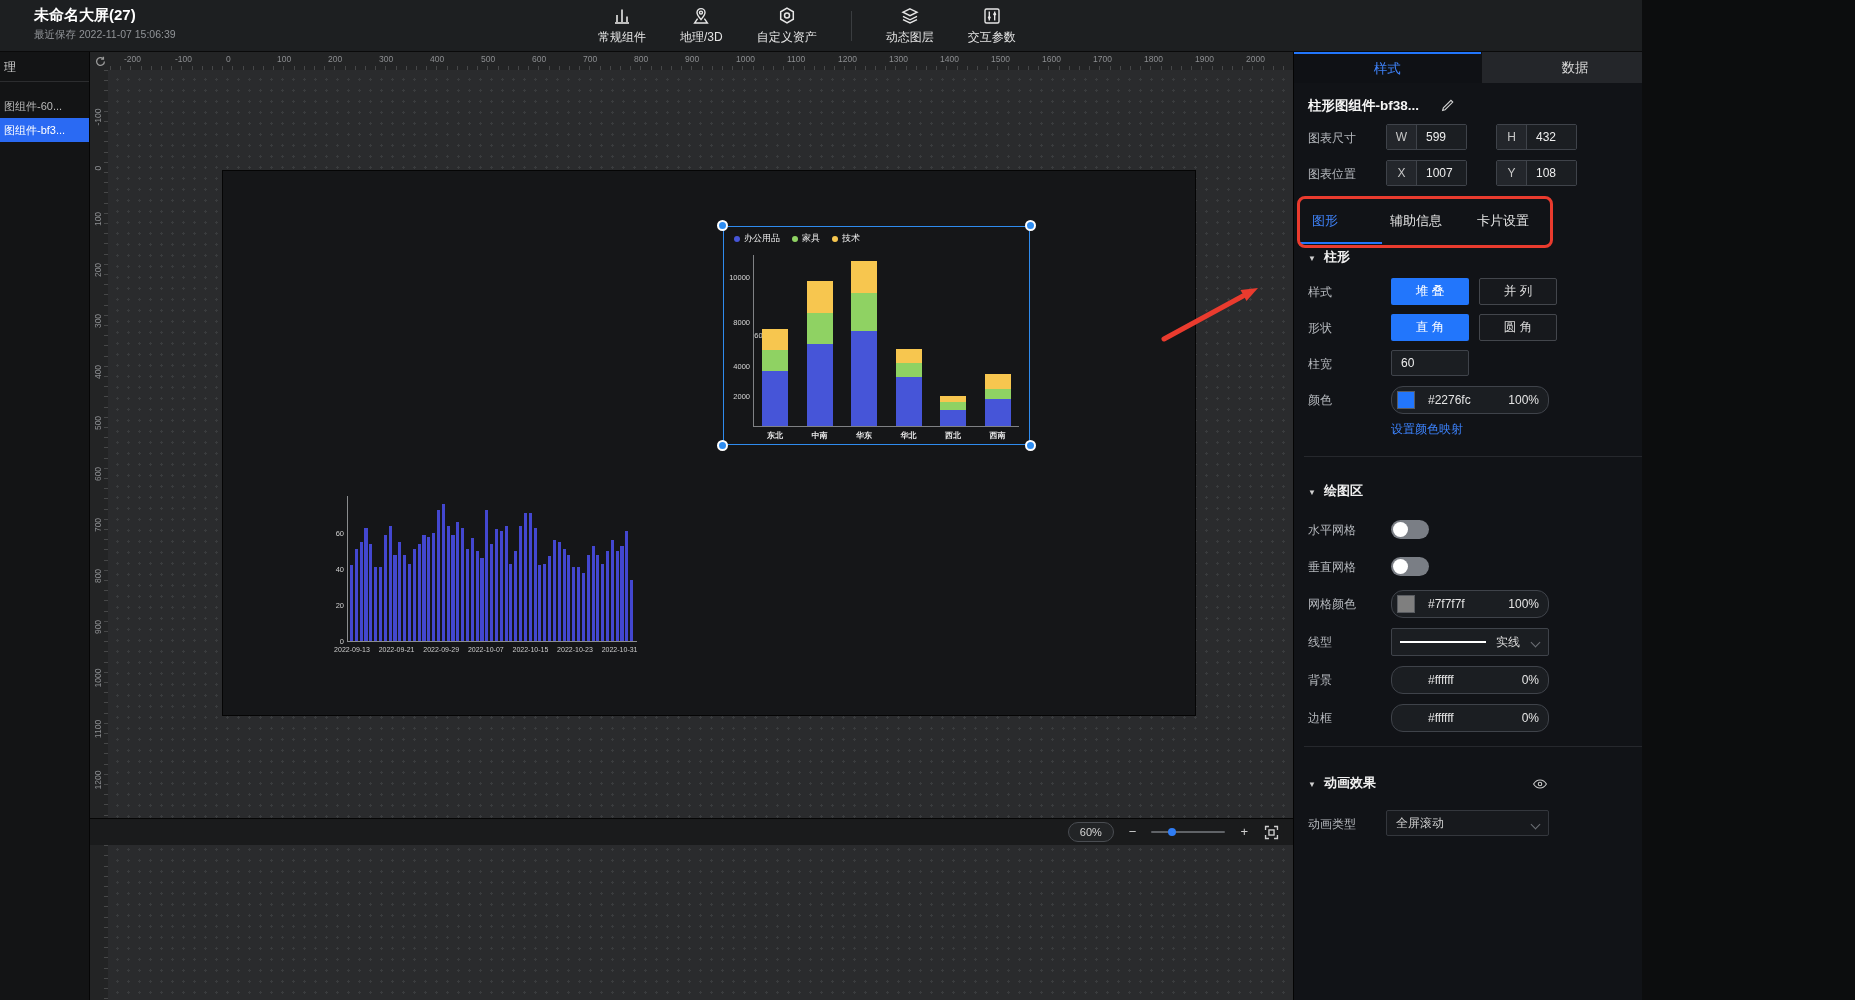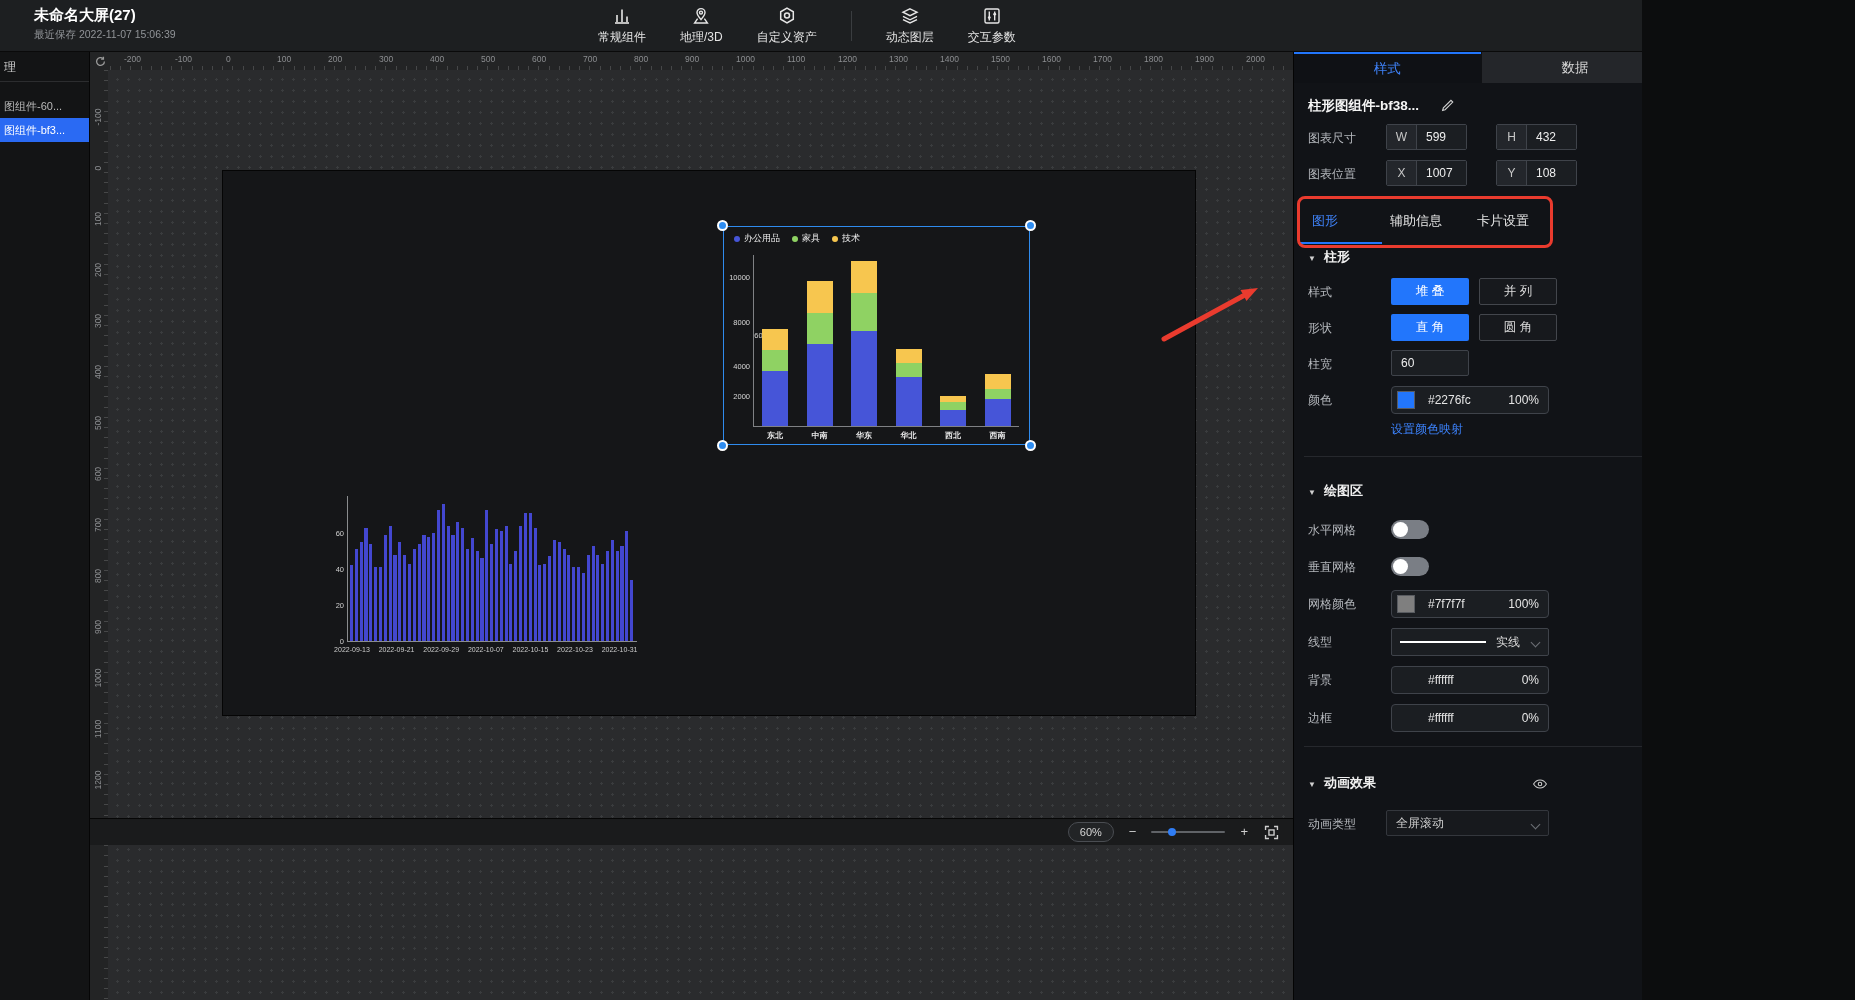--- a/index.html
+++ b/index.html
@@ -79,21 +79,21 @@
   .pair .val { width:49px; background:#1b1e22; color:#eeeeee; font-size:12px; display:flex; align-items:center; padding-left:9px; }
   .subtab { position:absolute; top:10px; font-size:13px; color:#e5e5e5; cursor:pointer; white-space:nowrap; }
   .subtab.active { color:#3f82f8; }
   .subtab-underline { position:absolute; left:4px; top:40px; width:84px; height:2px; background:#2276fc; }
   .sec-title { position:absolute; left:14px; top:0; font-size:13px; color:#f0f0f0; font-weight:bold; }
   .sec-arrow { font-size:8px; color:#cfcfcf; margin-right:8px; }
   .segbtn { position:absolute; top:0; width:78px; height:27px; display:flex; align-items:center; justify-content:center; font-size:12.5px; border-radius:2px; cursor:pointer; }
   .segbtn.on { background:#2276fc; color:#ffffff; }
   .segbtn.off { left:185px; background:#17191d; border:1px solid #43464c; color:#dddddd; }
   .pinput { position:absolute; left:97px; top:0; width:78px; height:26px; background:#1b1e22; border:1px solid #3f434a; border-radius:2px; color:#eeeeee; font-size:12px; display:flex; align-items:center; padding-left:9px; }
-  .colorfield { position:absolute; left:97px; top:0; width:158px; height:28px; background:#1b1e22; border:1px solid #3f434a; border-radius:4px; display:flex; align-items:center; }
+  .colorfield { position:absolute; left:97px; top:0; width:158px; height:28px; background:#1b1e22; border:1px solid #3f434a; border-radius:12px; display:flex; align-items:center; }
   .swatch { width:18px; height:18px; margin-left:5px; border:1px solid #585b60; }
   .hexv { margin-left:13px; font-size:12px; color:#e5e5e5; }
   .hexv.noswatch { margin-left:36px; }
   .pctv { position:absolute; right:9px; font-size:12px; color:#e5e5e5; }
   .linkrow { position:absolute; left:97px; top:0; font-size:12px; color:#3d84ff; line-height:22px; cursor:pointer; }
   .pdivider { position:absolute; left:10px; width:536px; height:1px; background:#26282d; }
   .toggle { position:absolute; left:97px; top:4px; width:38px; height:19px; border-radius:10px; background:#7a7e85; cursor:pointer; }
   .toggle .tknob { position:absolute; left:2px; top:2px; width:15px; height:15px; border-radius:50%; background:#ffffff; }
   .linefield { position:absolute; left:97px; top:0; width:158px; height:28px; background:#1b1e22; border:1px solid #3f434a; border-radius:2px; display:flex; align-items:center; }
   .lineprev { width:86px; height:2px; background:#ffffff; margin-left:8px; }

